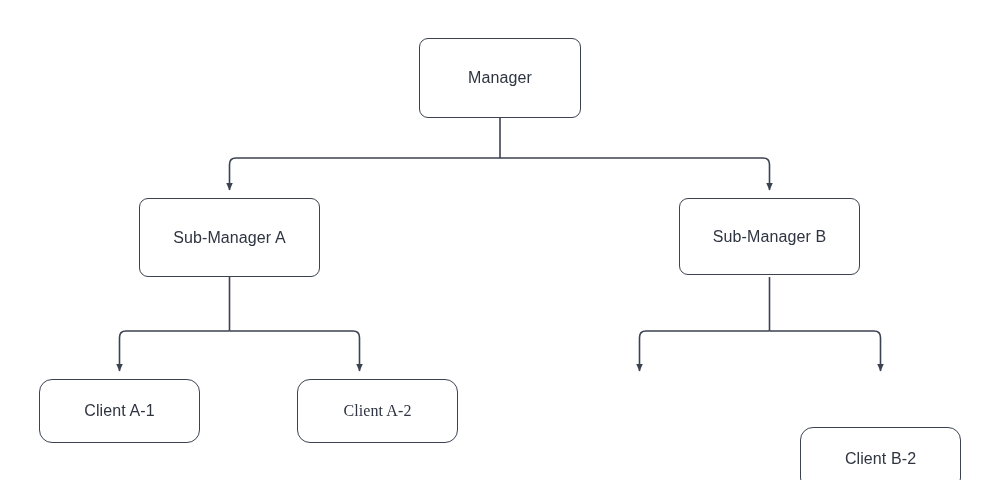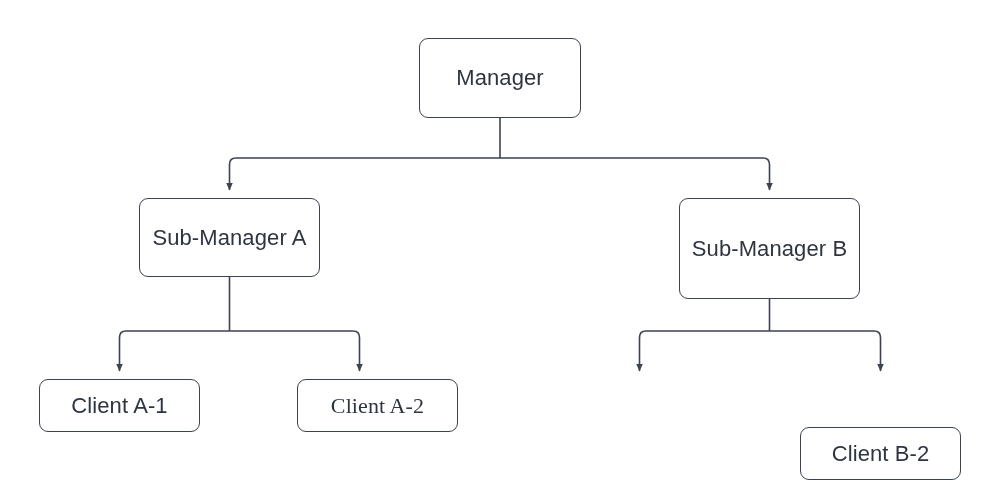--- a/index.html
+++ b/index.html
@@ -33,29 +33,29 @@
     background: #ffffff;
     border: 1px solid #3b4250;
     border-radius: 9px;
     display: flex;
     align-items: center;
     justify-content: center;
     z-index: 2;
   }
   .node-label {
     color: #2e3440;
-    font-size: 22px;
+    font-size: 16px;
     line-height: 1;
     letter-spacing: 0.1px;
     white-space: nowrap;
   }
   .node-root   { left: 419px; top: 38px;  width: 162px; height: 80px; }
   .node-sub-a  { left: 139px; top: 198px; width: 181px; height: 79px; }
-  .node-sub-b  { left: 679px; top: 198px; width: 181px; height: 101px; }
-  .node-leaf   { height: 53px; }
+  .node-sub-b  { left: 679px; top: 198px; width: 181px; height: 77px; }
+  .node-leaf   { height: 64px; border-radius: 13px; }
   .node-ca1    { left: 39px;  top: 379px; width: 161px; }
   .node-ca2    { left: 297px; top: 379px; width: 161px; font-family: Liberation Serif, serif; }
   .node-cb1    { left: 559px; top: 379px; width: 161px; }
   .node-cb2    { left: 800px; top: 379px; width: 161px; margin-top: 48px; }
 </style>
 </head>
 <body>
 
 <div id="diagram-canvas">
 

